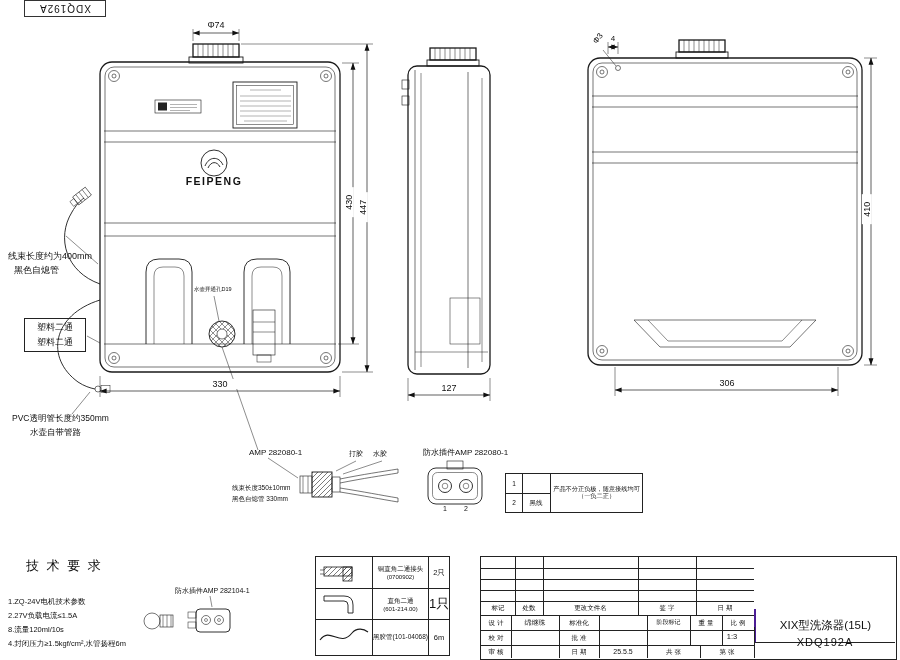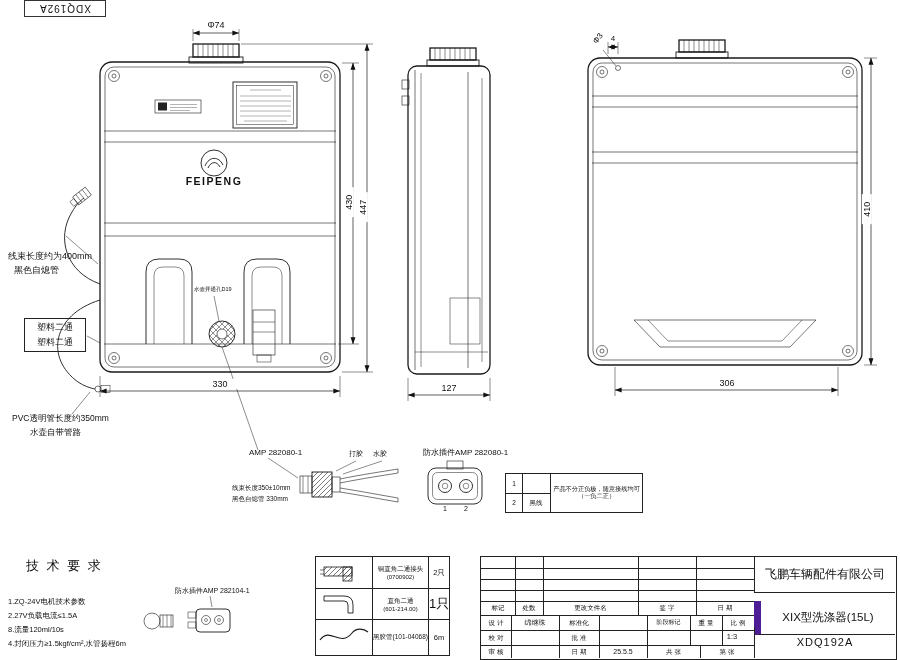--- a/index.html
+++ b/index.html
@@ -296,22 +296,21 @@
     <td>
       <div style="font-size:6.5px">黑胶管(101-04068)</div>
       <div style="font-size:6px"></div>
     </td>
     <td style="font-size:7.5px">6m</td>
   </tr>
 </tbody>
   </table>
 
 <div id="tblock">
-  <div class="cell" style="left:273px;top:0;width:141px;height:36px;border-left:1px solid #222;border-bottom:1px solid #222;font-size:12px">飞鹏车辆配件有限公司</div>
-  <div class="cell" style="left:273px;top:44px;width:141px;height:34px;border-left:7px solid #4c1d95;border-bottom:1px solid #222;font-size:11.5px">XIX型洗涤器(15L)</div>
+  <div class="cell" style="left:273px;top:52px;width:141px;height:34px;border-left:2px solid #4c1d95;border-bottom:1px solid #222;font-size:11.5px">XIX型洗涤器(15L)</div>
   <div class="cell" style="left:273px;top:70px;width:141px;height:31px;border-left:1px solid #222;font-size:11px;letter-spacing:1px">XDQ192A</div>
 
   <div class="hl" style="left:0;top:11px;width:273px"></div>
   <div class="hl" style="left:0;top:22px;width:273px"></div>
   <div class="hl" style="left:0;top:33px;width:273px"></div>
   <div class="hl" style="left:0;top:44px;width:273px"></div>
   <div class="hl" style="left:0;top:58px;width:273px"></div>
   <div class="vl" style="left:34px;top:0;height:58px"></div>
   <div class="vl" style="left:62px;top:0;height:58px"></div>
   <div class="vl" style="left:157px;top:0;height:58px"></div>

